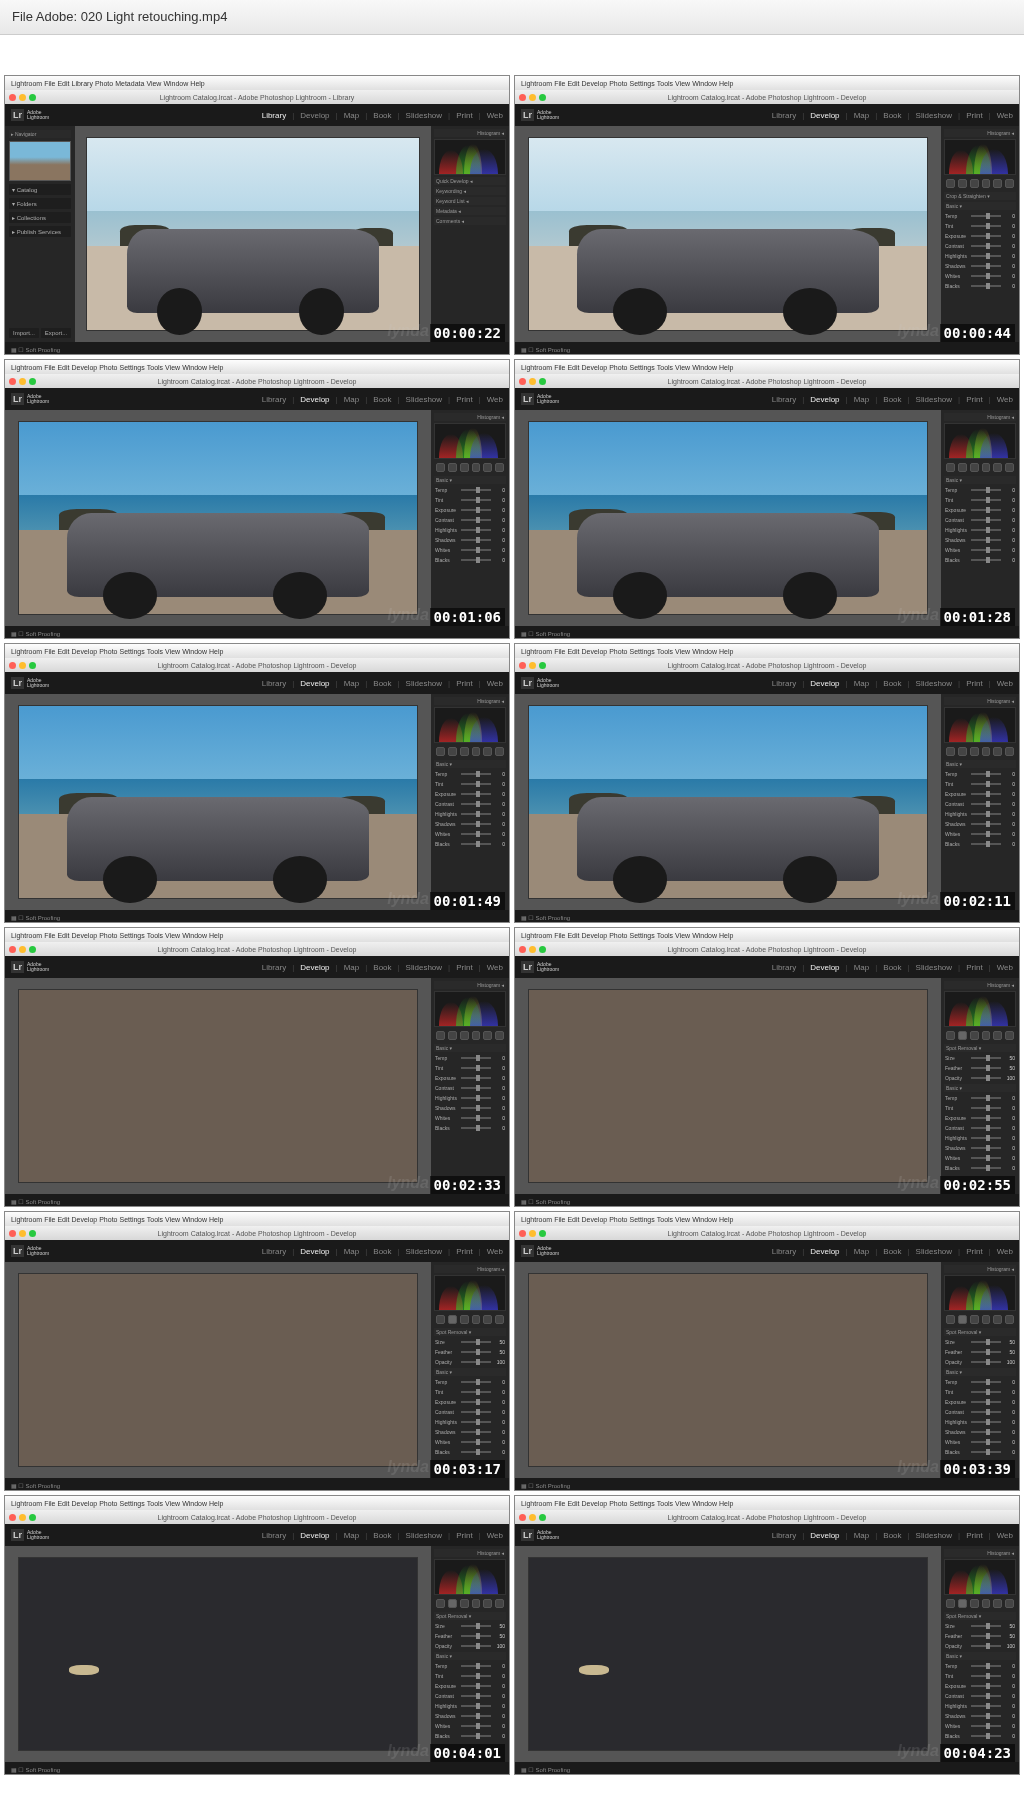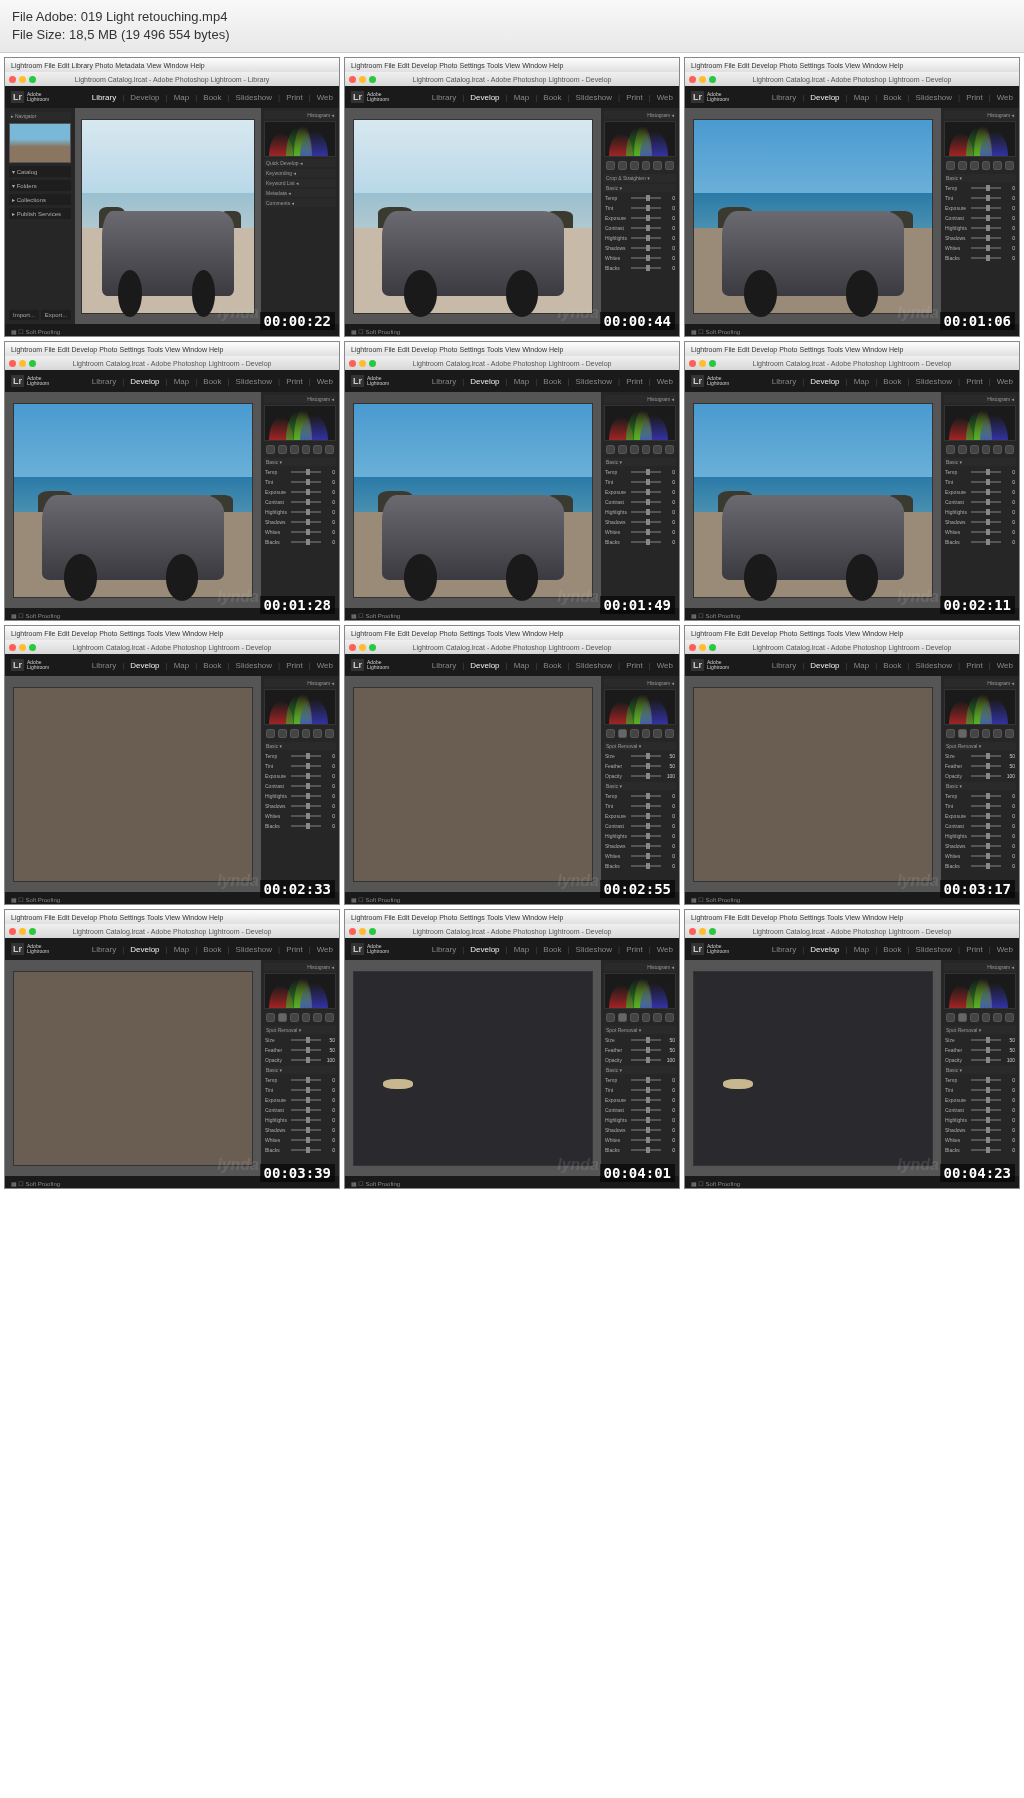--- a/index.html
+++ b/index.html
@@ -19,24 +19,25 @@
 .mpc-logo {
   position: absolute;
   right: 14px; top: 6px;
   font-size: 42px;
   font-weight: bold;
   color: #d8d8d8;
   letter-spacing: 2px;
 }
 .grid {
   display: grid;
-  grid-template-columns: 1fr 1fr 1fr;
+  grid-template-columns: 1fr 1fr;
   gap: 4px;
   padding: 4px;
   background: #fff;
+  margin-top: 36px;
 }
 .thumb {
   position: relative;
   background: #2a2a2a;
   border: 1px solid #888;
   height: 280px;
   overflow: hidden;
 }
 .macbar {
   height: 14px;
@@ -201,21 +202,21 @@
   height: 14px;
   background: #1a1a1a;
   display: flex;
   align-items: center;
   padding: 0 6px;
   font-size: 6px;
   color: #888;
 }
 .timestamp {
   position: absolute;
-  bottom: 6px; right: 4px;
+  bottom: 12px; right: 4px;
   background: rgba(0,0,0,0.6);
   color: #fff;
   font-size: 14px;
   padding: 1px 4px;
   font-family: monospace;
   font-weight: bold;
 }
 .lynda {
   position: absolute;
   bottom: 14px; right: 80px;
@@ -226,22 +227,21 @@
 }
 .tool-icons { display: flex; gap: 3px; padding: 2px; justify-content: center; }
 .tool-icon { width: 9px; height: 9px; background: #444; border-radius: 2px; border: 1px solid #555; }
 .tool-icon.active { background: #666; }
 </style>
 </head>
 <body>
 
 <div class="header">
   <div class="file-info">
-    <div><span>File Adobe:</span> <span>019 Light retouching.mp4</span></div>
-    <div><span>File Size:</span> <span>18,5 MB (19 496 554 bytes)</span></div>
+    <div><span>File Adobe:</span> <span>020 Light retouching.mp4</span></div>
   </div>
 </div>
 
 <div class="grid" id="grid">
   <div class="thumb">
     <div class="macbar">
       <span></span>
       <span>Lightroom</span>
         <span>File</span>
         <span>Edit</span>

